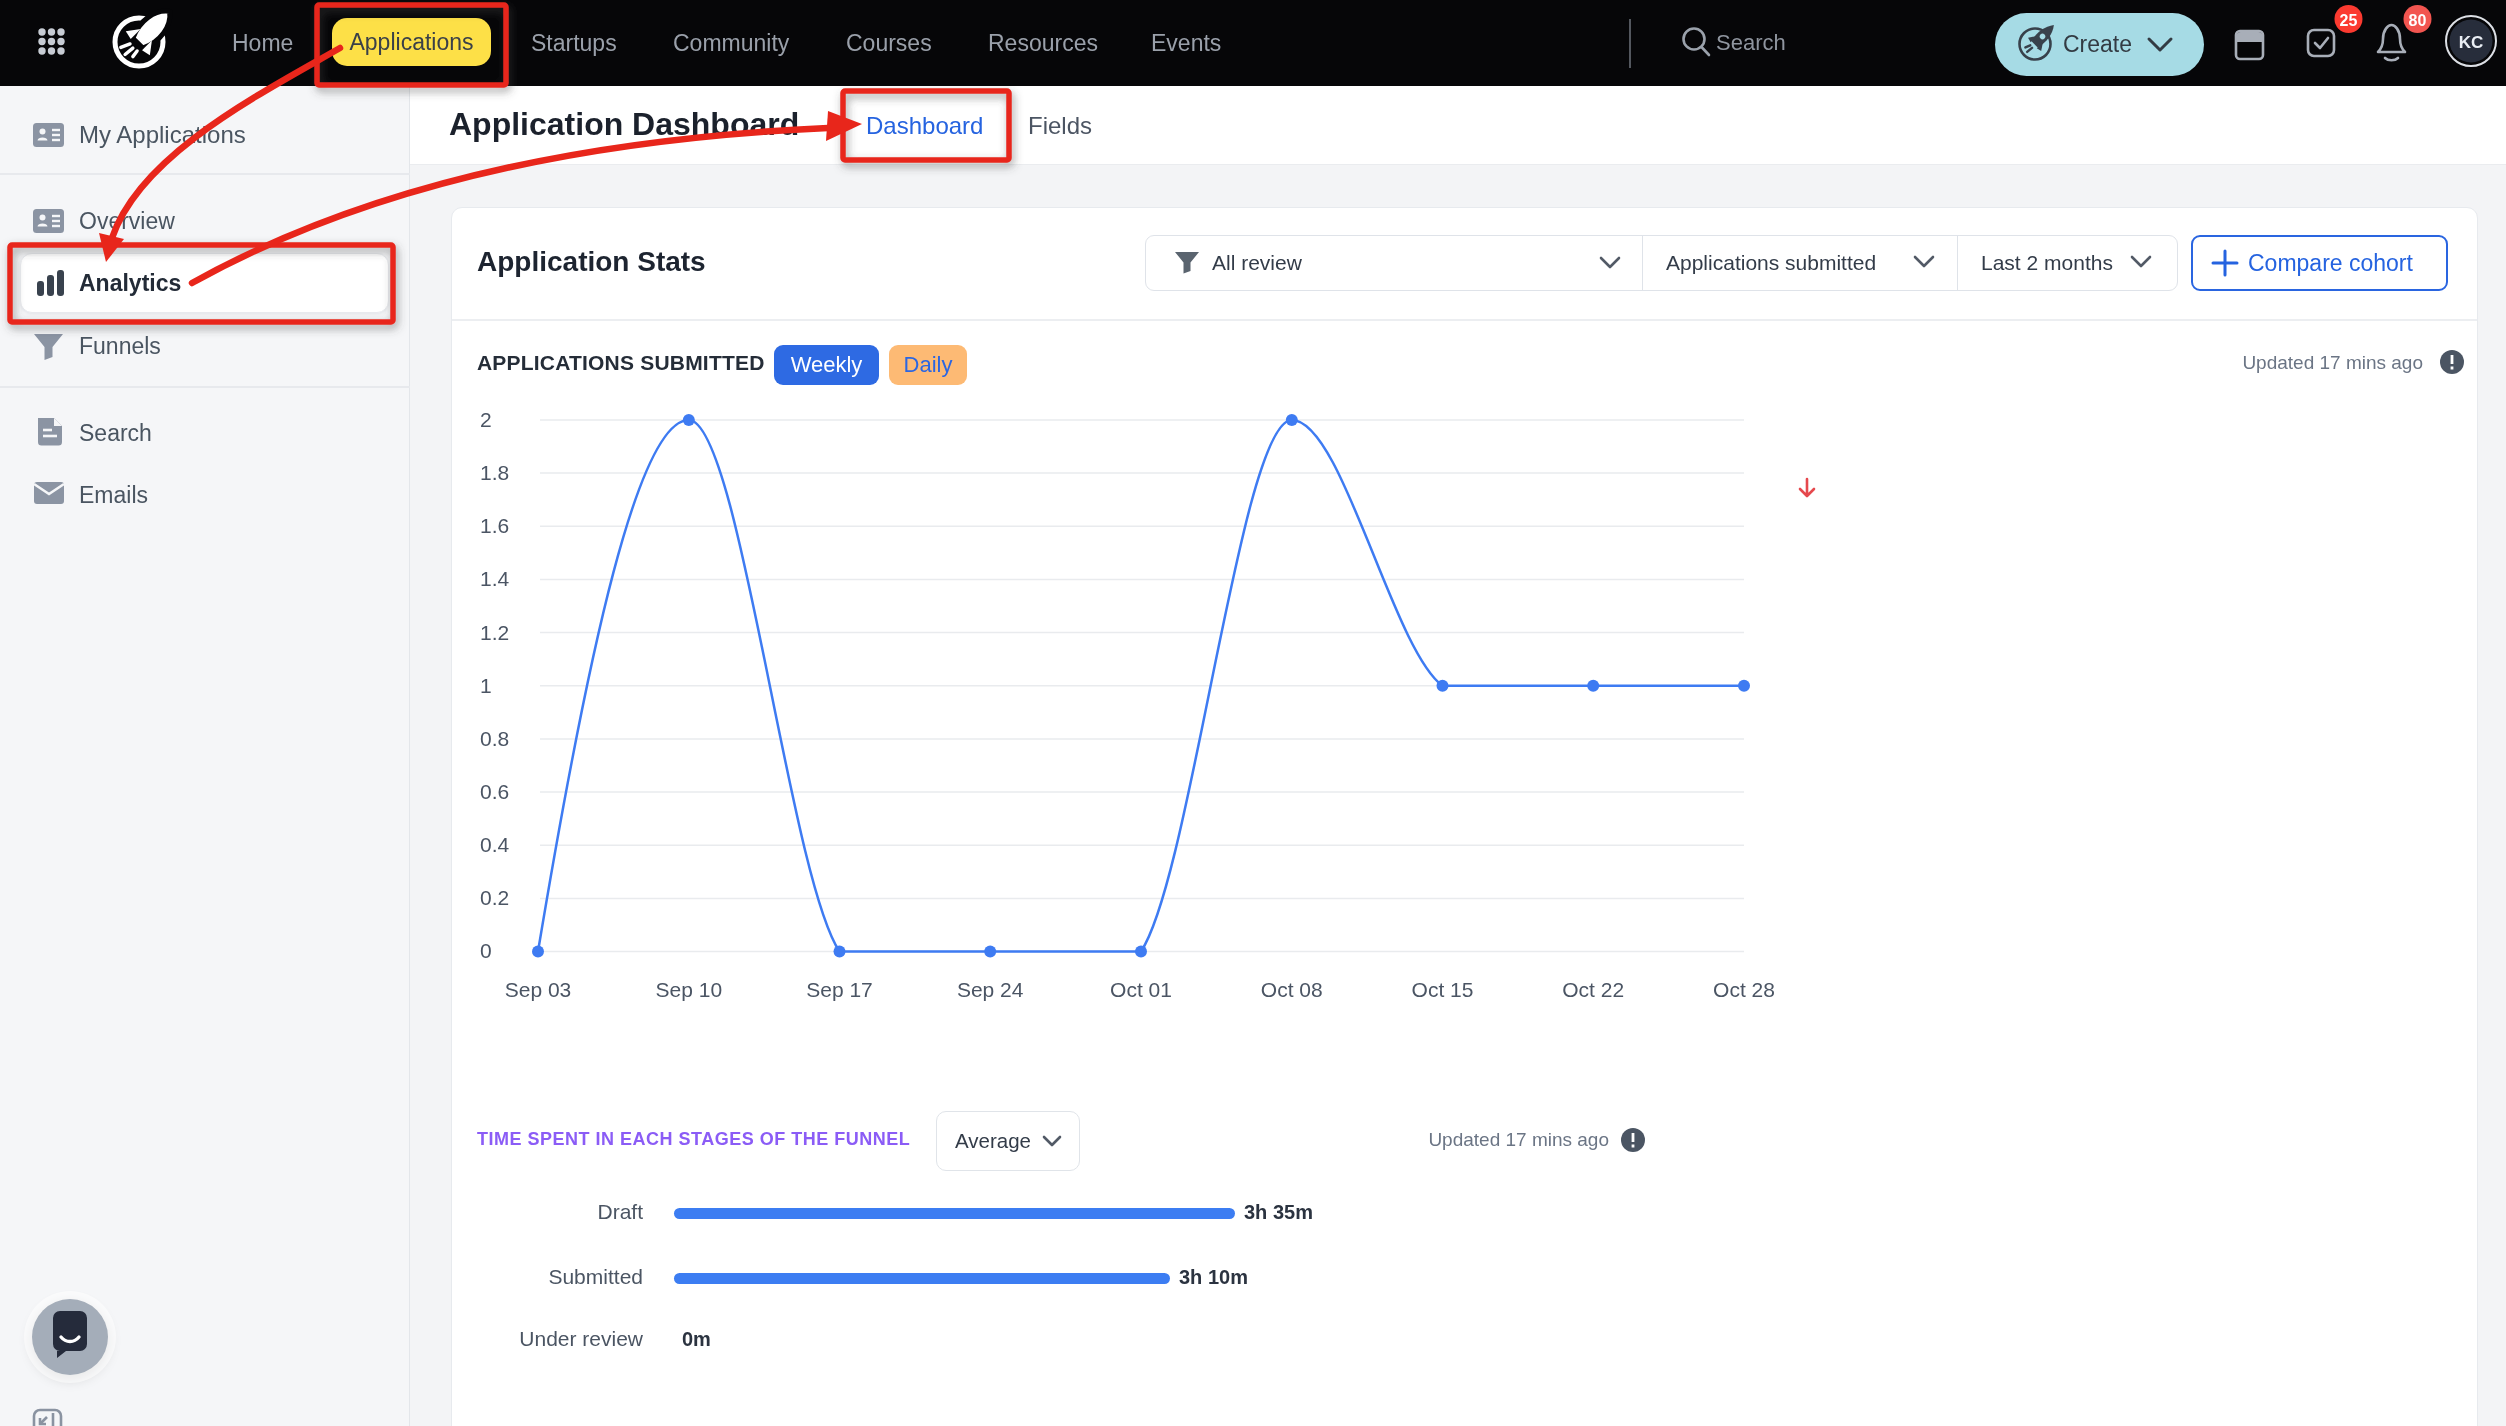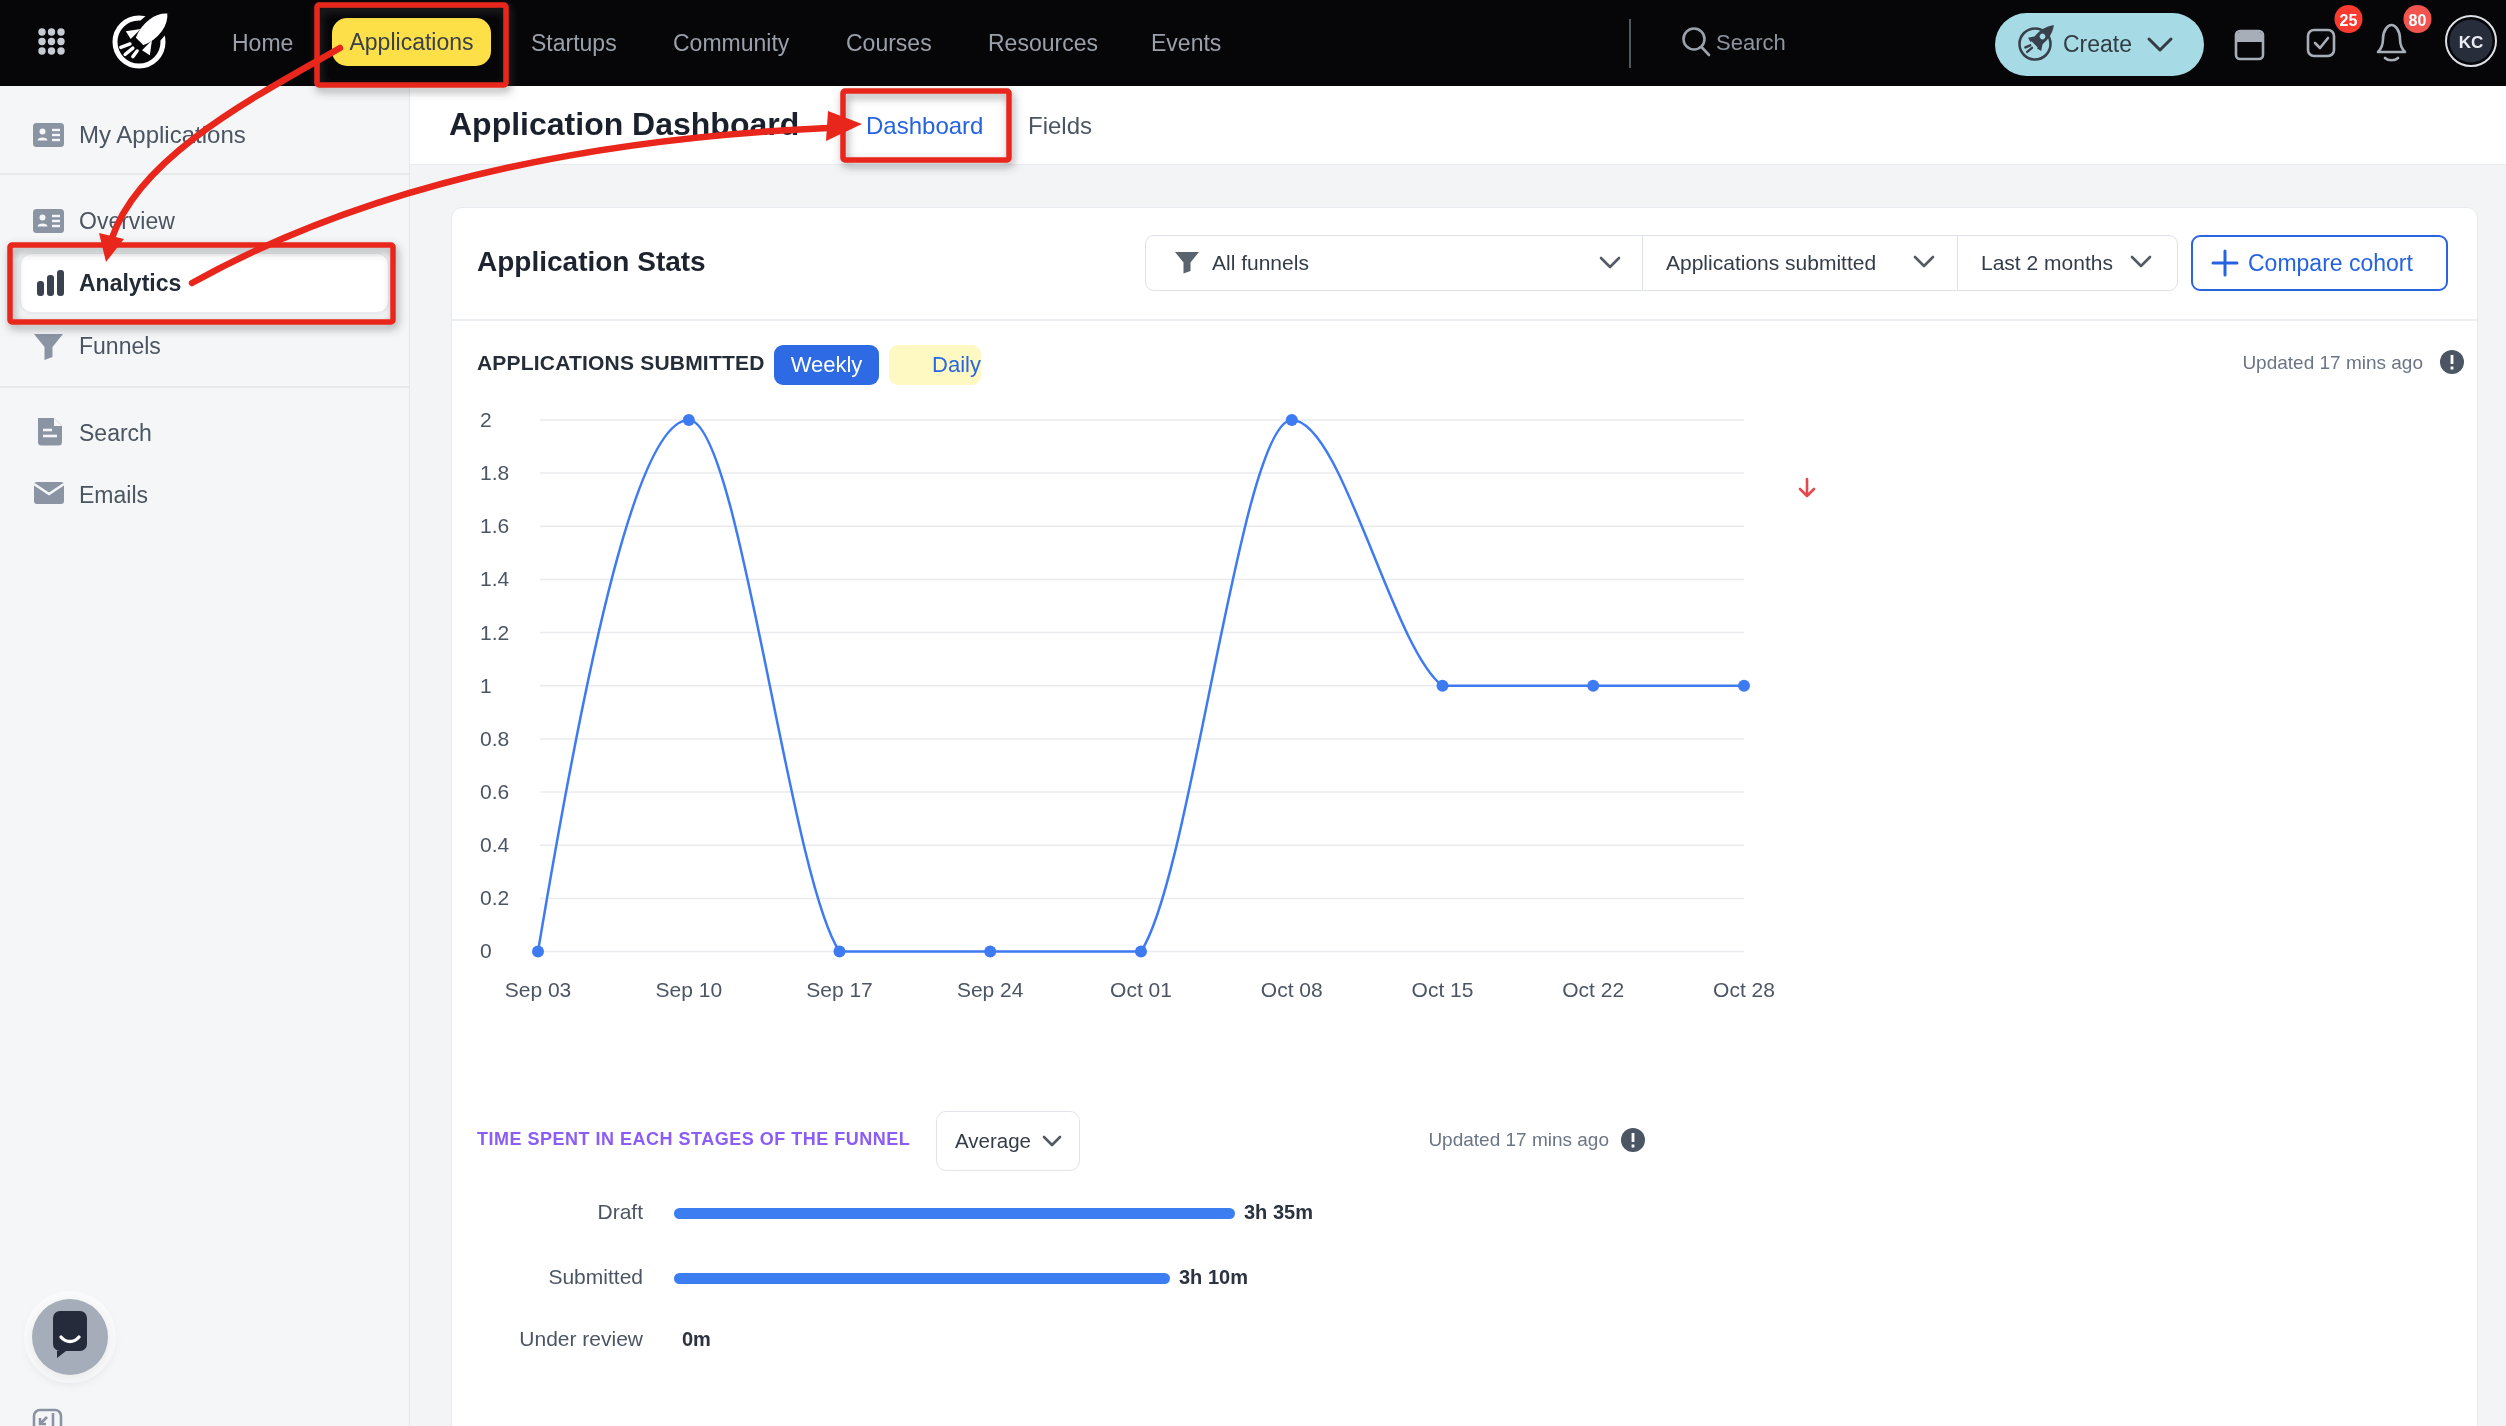--- a/index.html
+++ b/index.html
@@ -25,21 +25,21 @@
   #card { left:451px; top:207px; width:2027px; height:1240px; background:#fff; border:1px solid #e7eaee; border-radius:11px; }
   #cardtitle { left:477px; top:246px; font-size:28px; font-weight:700; color:#1d2430; }
   #ctrl { left:1145px; top:235px; width:1033px; height:56px; border:1px solid #dfe3e9; border-radius:9px; background:#fff; }
   .ctrldiv { position:absolute; top:235px; width:1px; height:56px; background:#dfe3e9; }
   .ctrltxt { position:absolute; top:235px; height:56px; line-height:56px; font-size:21px; color:#333c49; }
   #cmpbtn { left:2191px; top:235px; width:257px; height:56px; border:2px solid #2a65e0; border-radius:9px; background:#fff; }
   #cmptxt { left:2248px; top:235px; height:63px; line-height:56px; font-size:23px; color:#2563e0; font-weight:500;}
   #carddiv { left:452px; top:319px; width:2025px; height:2px; background:#eceef1; }
   #applbl { left:477px; top:351px; font-size:21px; font-weight:700; color:#252d38; letter-spacing:.2px; }
   #wkbtn { left:774px; top:345px; width:105px; height:40px; background:#2e6ae3; border-radius:9px; color:#fff; font-size:22px; line-height:40px; text-align:center; }
-  #dlbtn { left:889px; top:345px; width:92px; height:40px; background:#fef9c3; border-radius:9px; color:#2b66e2; font-size:22px; line-height:40px; text-align:right; }
+  #dlbtn { left:889px; top:345px; width:78px; height:40px; background:#fdba74; border-radius:9px; color:#2b66e2; font-size:22px; line-height:40px; text-align:center; }
   #upd1 { left:2137px; top:352px; width:286px; font-size:19px; color:#6b7585; text-align:right;}
   #stat { left:1797px; top:405px; width:625px; font-size:20.5px; color:#4e5a68; line-height:32px; }
   #statpct { margin-top:4px; }
   #tslbl { left:477px; top:1129px; font-size:18px; font-weight:700; color:#8b5cf6; letter-spacing:.5px; }
   #avgbox { left:936px; top:1111px; width:144px; height:60px; border:1px solid #e0e4e9; border-radius:10px; background:#fff; }
   #avgtxt { left:955px; top:1111px; height:60px; line-height:60px; font-size:20.5px; color:#333c49; }
   #upd2 { left:1323px; top:1129px; width:286px; font-size:19px; color:#6b7585; text-align:right;}
   .barlbl { position:absolute; left:443px; width:200px; font-size:21px; color:#4b5563; text-align:right; }
   .bar { position:absolute; left:674px; height:11px; border-radius:6px; background:#3c7df2; }
   .barval { position:absolute; font-size:20px; font-weight:700; color:#2b3340; }
@@ -183,21 +183,21 @@
   <div class="abs" id="hdr"></div>
   <div class="abs" id="title">Application Dashboard</div>
   <div class="abs" id="tabdash">Dashboard</div>
   <div class="abs" id="tabfields">Fields</div>
 
   <div class="abs" id="card"></div>
   <div class="abs" id="cardtitle">Application Stats</div>
   <div class="abs" id="ctrl"></div>
   <div class="abs ctrldiv" style="left:1642px;"></div>
   <div class="abs ctrldiv" style="left:1957px;"></div>
-  <div class="abs ctrltxt" style="left:1212px;">All funnels</div>
+  <div class="abs ctrltxt" style="left:1212px;">All review</div>
   <div class="abs ctrltxt" style="left:1666px;">Applications submitted</div>
   <div class="abs ctrltxt" style="left:1981px;">Last 2 months</div>
   <div class="abs" id="cmpbtn"></div>
   <div class="abs" id="cmptxt">Compare cohort</div>
   <div class="abs" id="carddiv"></div>
 
   <div class="abs" id="applbl">APPLICATIONS SUBMITTED</div>
   <div class="abs" id="wkbtn">Weekly</div>
   <div class="abs" id="dlbtn">Daily</div>
   <div class="abs" id="upd1">Updated 17 mins ago</div>

